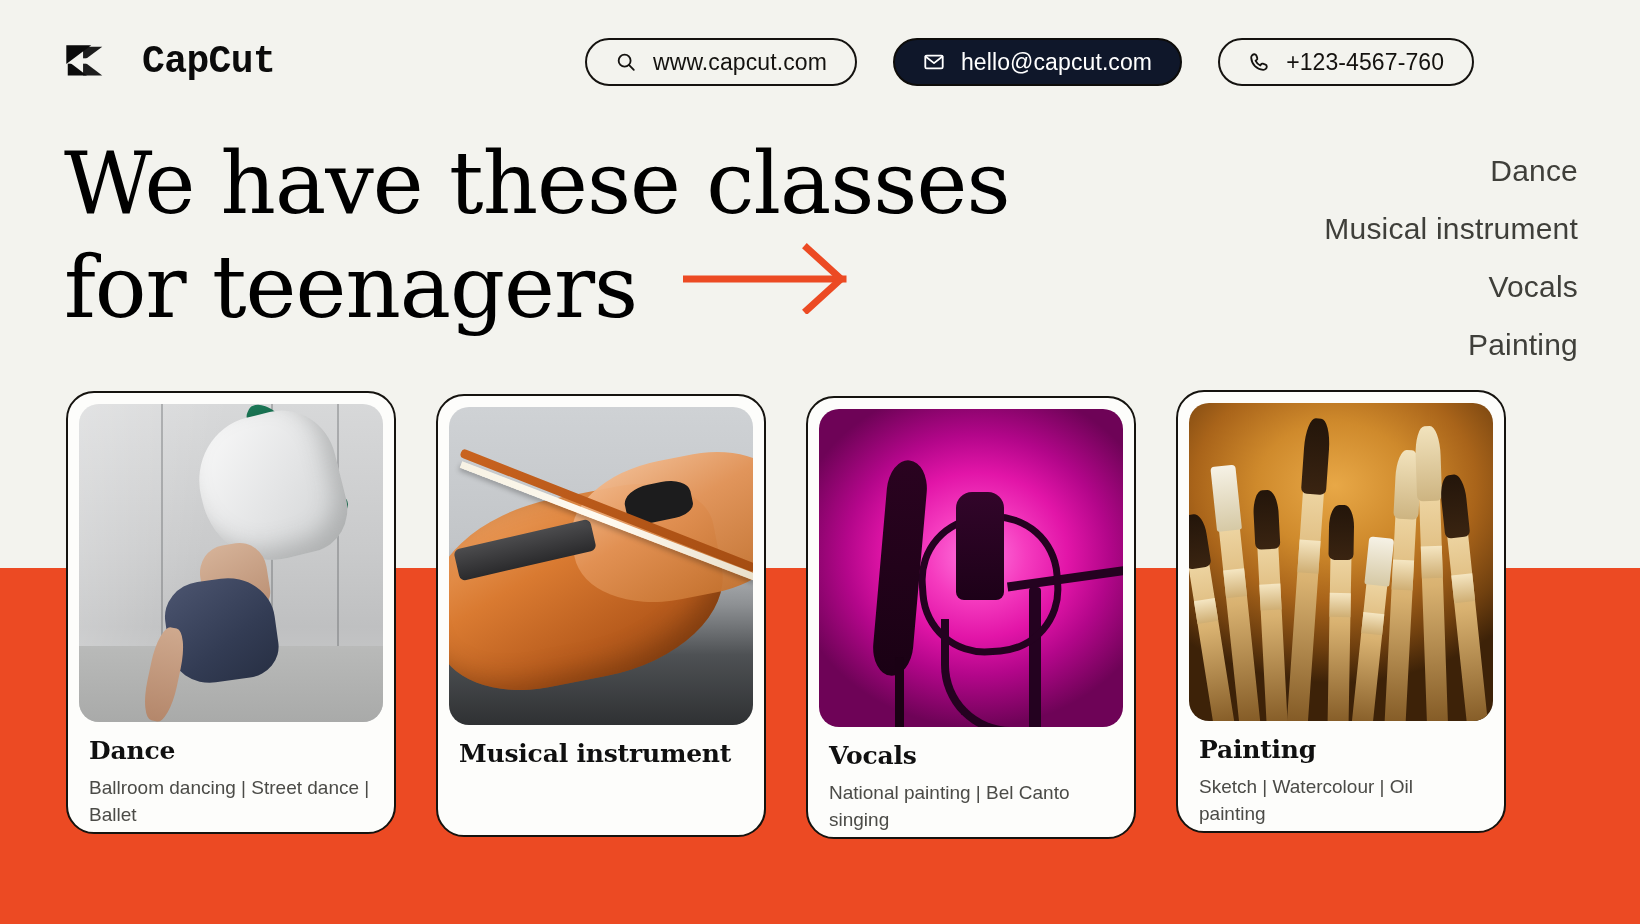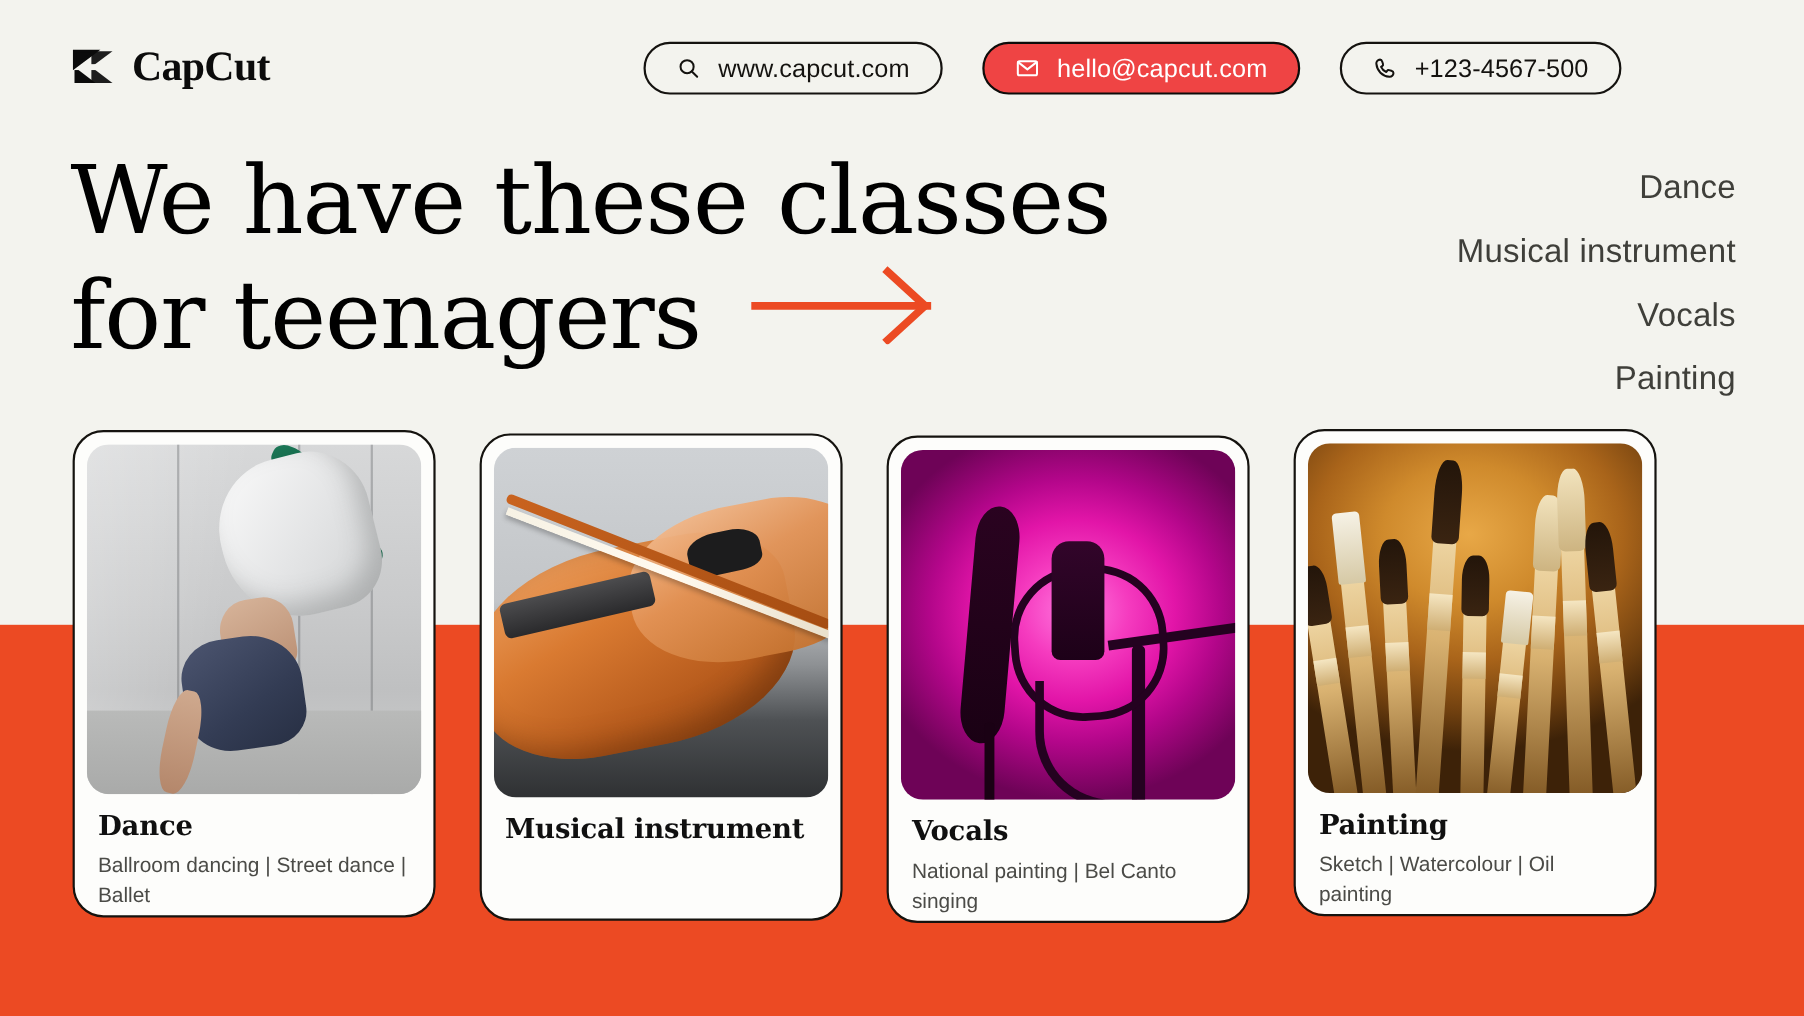--- a/index.html
+++ b/index.html
@@ -55,21 +55,22 @@
   .brand-mark {
     width: 46px;
     height: 46px;
     display: block;
   }
   .brand-name {
     font-size: 38px;
     font-weight: 700;
     letter-spacing: -0.6px;
     color: #0b0b0b;
-    font-family: Liberation Serif, serif;
+    font-family: Liberation Mono, monospace;
+    margin-left: 22px;
   }
 
   .contact-row {
     position: absolute;
     left: 585px;
     top: 38px;
     display: flex;
     align-items: center;
     gap: 36px;
   }
@@ -85,21 +86,21 @@
     letter-spacing: 0.1px;
     white-space: nowrap;
     box-sizing: border-box;
   }
   .pill-outline {
     border: 2px solid #14120f;
     color: #14120f;
     background: transparent;
   }
   .pill-solid {
-    background: #ef4444;
+    background: #0f172a;
     color: #ffffff;
     border: 2px solid #0d0c0a;
   }
   .pill .ico {
     width: 22px;
     height: 22px;
     flex: 0 0 auto;
     display: block;
   }
 
@@ -433,21 +434,21 @@
         <span>hello@capcut.com</span>
       </div>
 
       <div class="pill pill-outline">
         <svg class="ico" viewBox="0 0 24 24" fill="none" stroke="#14120f" stroke-width="2">
           <path d="M7.2 3.5 C8.4 3.5 9 4.3 9.4 5.6 L10.1 7.8 C10.4 8.8 10.1 9.4 9.3 9.9 L8.2 10.6
                    C9.2 12.9 11.1 14.8 13.4 15.8 L14.1 14.7 C14.6 13.9 15.2 13.6 16.2 13.9
                    L18.4 14.6 C19.7 15 20.5 15.6 20.5 16.8 C20.5 19 18.7 20.7 16.5 20.5
                    C9.3 19.8 4.2 14.7 3.5 7.5 C3.3 5.3 5 3.5 7.2 3.5 Z" stroke-linejoin="round"></path>
         </svg>
-        <span>+123-4567-500</span>
+        <span>+123-4567-760</span>
       </div>
 
     </div>
   </div>
 
   <div class="headline">
     <span class="headline-line">We have these classes</span>
     <span class="headline-row2">
       <span class="headline-line">for teenagers</span>
       <span class="arrow-wrap">

